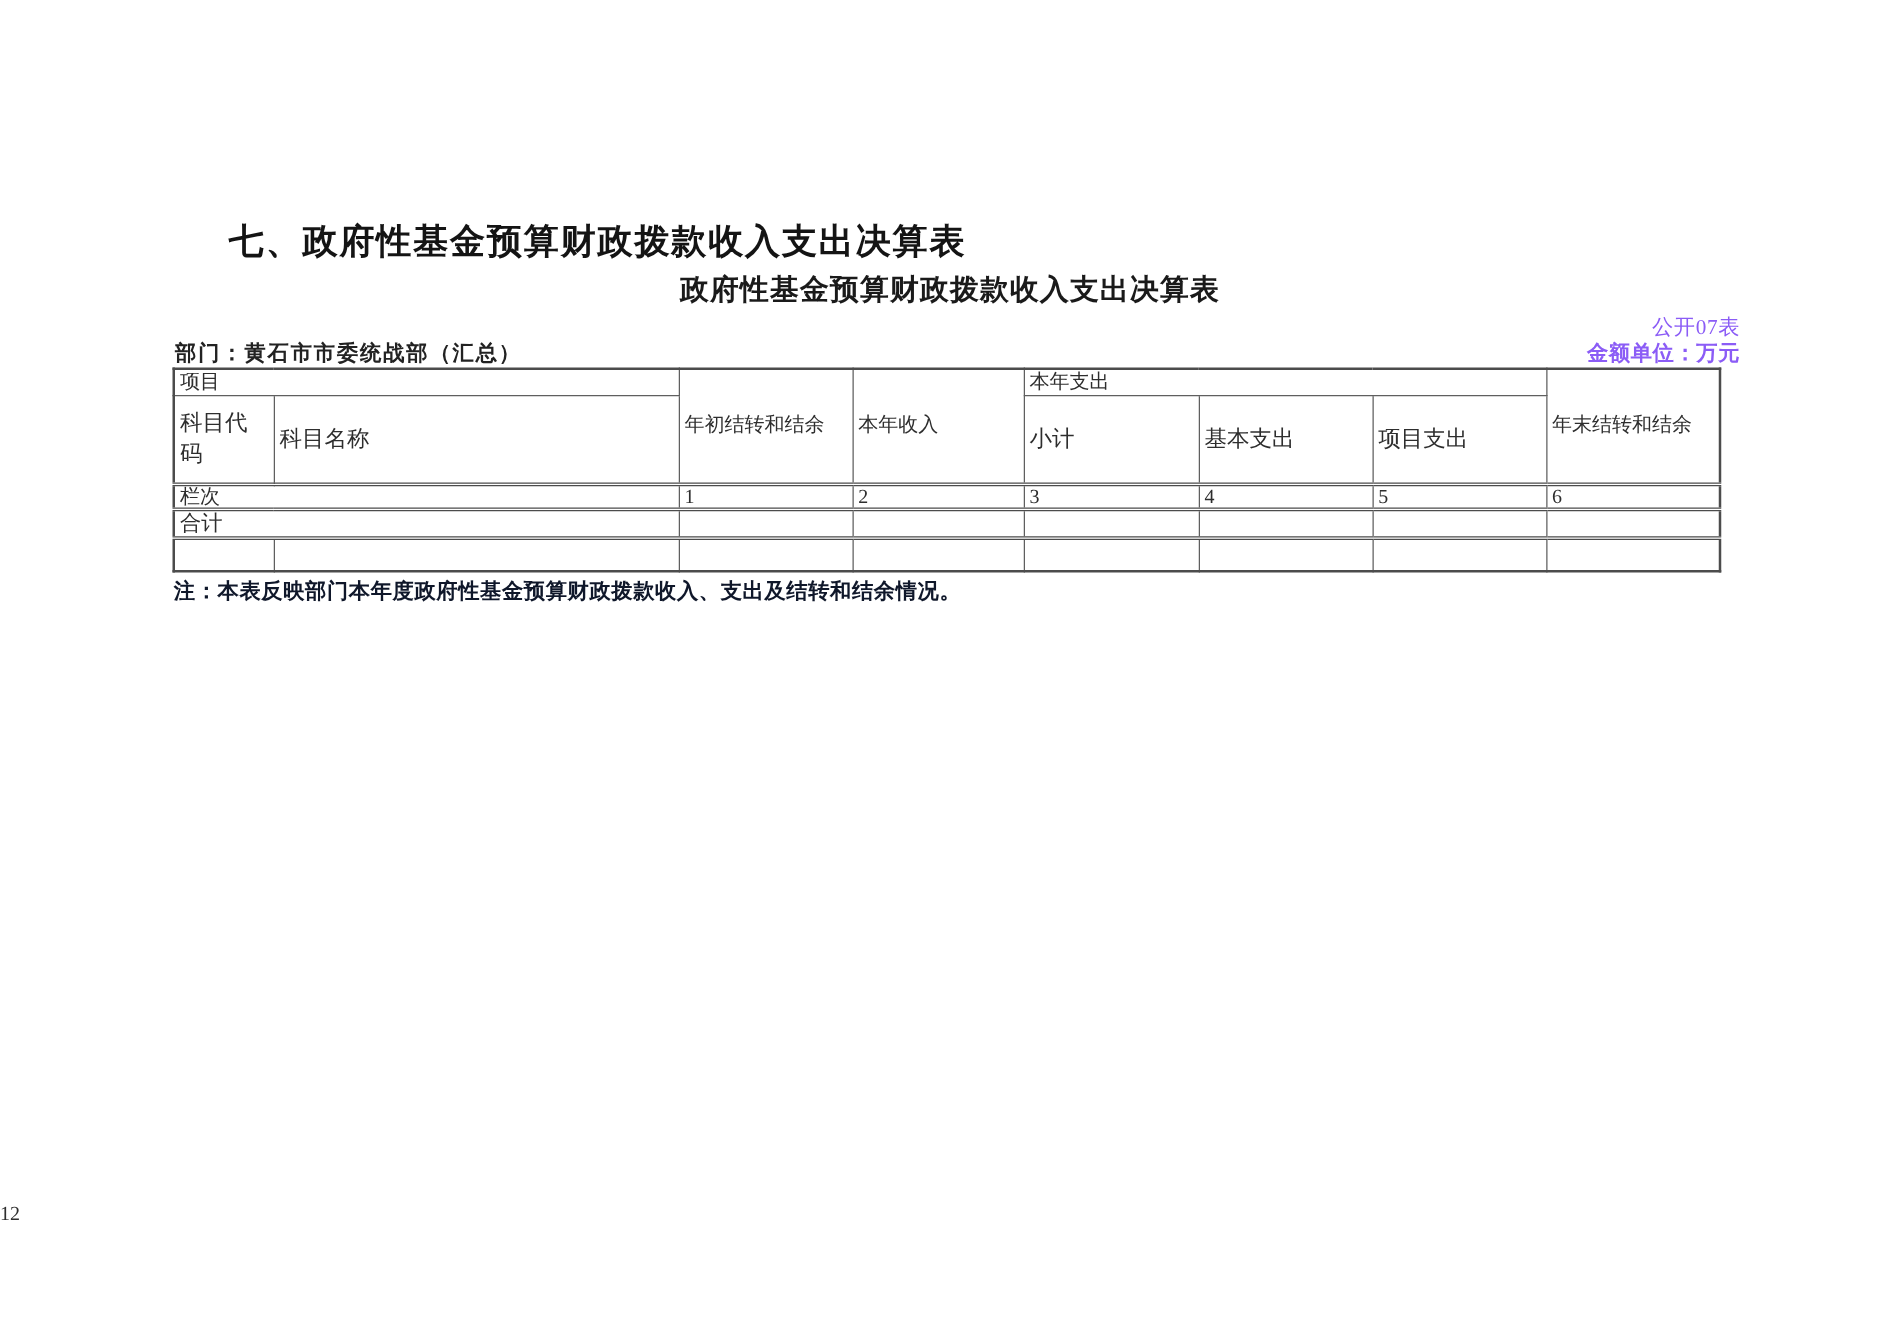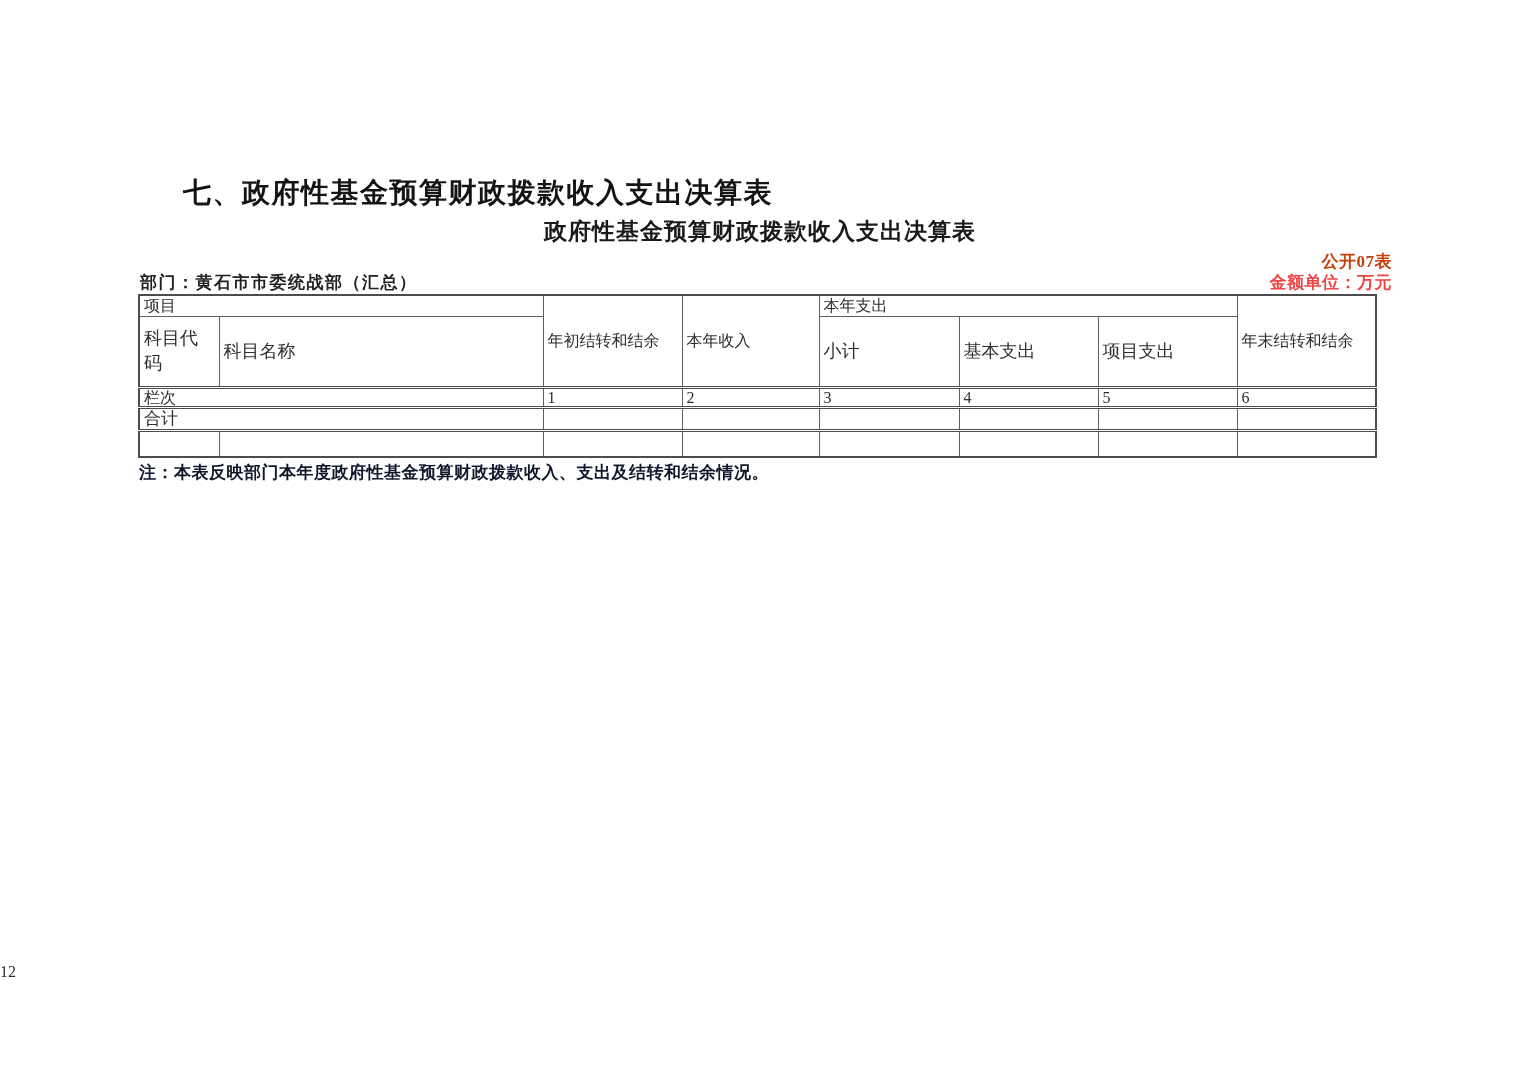--- a/index.html
+++ b/index.html
@@ -38,32 +38,32 @@
     font-weight: bold;
     letter-spacing: 1px;
     color: #1a1a1a;
   }
 
   .table-code {
     position: absolute;
     top: 250px;
     right: 128px;
     font-size: 17px;
-    font-weight: 700;
-    color: #c2410c;
+    font-weight: 400;
+    color: #8b5cf6;
     letter-spacing: 0.5px;
   }
 
   .unit-label {
     position: absolute;
     top: 271px;
     right: 128px;
     font-size: 17px;
     font-weight: 600;
-    color: #ef4444;
+    color: #8b5cf6;
     letter-spacing: 0.5px;
   }
 
   .dept {
     position: absolute;
     top: 271px;
     left: 140px;
     font-size: 17px;
     font-weight: 600;
     color: #222;

